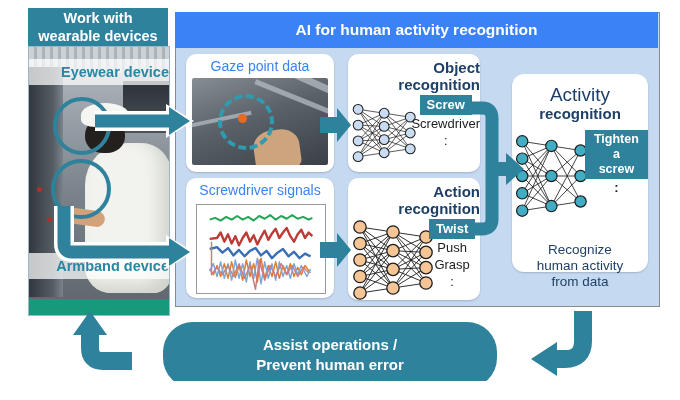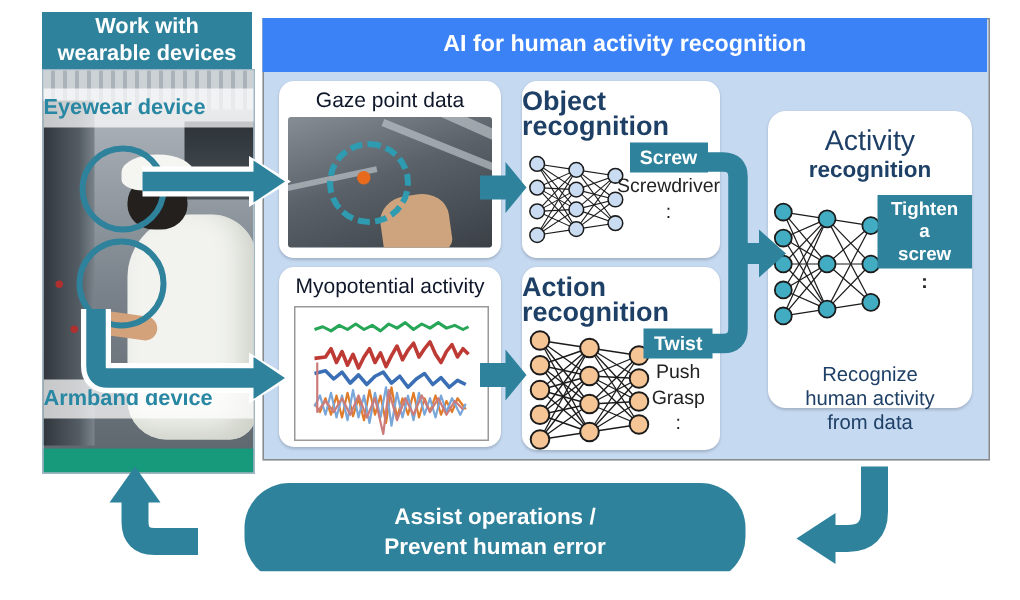--- a/index.html
+++ b/index.html
@@ -17,43 +17,43 @@
   .rack{left:0;top:20px;width:34px;height:230px;background:linear-gradient(90deg,#31373d,#555d64 70%,#7a838b);}
   .rack-dot{width:5px;height:5px;border-radius:50%;background:#b03030;}
   .psu{right:0;top:34px;width:46px;height:52px;background:linear-gradient(180deg,#2c3237,#4a5258);}
   .person-body{left:56px;top:96px;width:86px;height:150px;background:#f2f3ef;border-radius:42px 30px 18px 26px;
     box-shadow:inset -10px -8px 18px #cfd2c9;}
   .person-head{left:56px;top:70px;width:40px;height:36px;background:#23201d;border-radius:50% 50% 45% 45%;}
   .person-cap{left:52px;top:56px;width:48px;height:24px;background:#f5f6f2;border-radius:50% 50% 30% 30%;}
   .arm{left:32px;top:162px;width:44px;height:16px;background:#d3a27a;border-radius:8px;transform:rotate(8deg);}
   .floor{left:0;bottom:0;width:140px;height:16px;background:#17997b;}
   .photo-band{left:0;width:140px;height:26px;background:rgba(255,255,255,.72);color:#2887A3;
-    font-weight:bold;font-size:14.5px;text-align:left;line-height:26px;}
+    font-weight:bold;font-size:14.5px;text-align:right;line-height:26px;}
   .hl-circle{border:4px solid #2E829B;border-radius:50%;background:transparent;}
 
   
   .ai-panel{left:175px;top:12px;width:483px;height:293px;border:1px solid #8a8a8a;background:#C5D9F1;}
   .ai-header{left:175px;top:12px;width:483px;height:36px;background:#3b82f6;color:#fff;font-weight:bold;
     font-size:15.5px;display:flex;align-items:center;justify-content:center;}
   .pbox{background:#fff;border-radius:10px;box-shadow:0 1px 2px rgba(0,0,0,.18);}
   .gaze-box{left:186px;top:54px;width:148px;height:118px;}
   .myo-box{left:186px;top:178px;width:148px;height:120px;}
-  .pbox-label{display:block;text-align:center;font-size:14px;color:#0f172a;padding-top:4px;}
+  .pbox-label{display:block;text-align:center;font-size:14px;color:#3b82f6;padding-top:4px;}
   .gaze-photo{left:192px;top:78px;width:136px;height:87px;overflow:hidden;border-radius:2px;
     background:linear-gradient(160deg,#868d94 0%,#5a6168 45%,#3a4046 100%);}
   .streak{background:#b9c0c6;opacity:.7;}
   .hand{left:62px;top:52px;width:46px;height:40px;background:#cda47e;border-radius:40% 40% 20% 20%;transform:rotate(-8deg);}
   .gaze-circle{left:26px;top:16px;width:48px;height:48px;border:4px dashed #2E9BB0;border-radius:50%;}
   .gaze-dot{left:46px;top:36px;width:9px;height:9px;background:#e86a1d;border-radius:50%;}
   .myo-chart{left:196px;top:204px;width:128px;height:88px;background:#fff;border:1px solid #999;}
 
   .rec-box{width:132px;background:#fff;border-radius:10px;box-shadow:0 1px 2px rgba(0,0,0,.18);}
   .obj-box{left:348px;top:54px;height:118px;}
   .act-box{left:348px;top:178px;height:122px;}
-  .rec-title{text-align:left;font-weight:bold;color:#1F4066;font-size:18px;line-height:17px;padding-top:5px;}
+  .rec-title{text-align:right;font-weight:bold;color:#1F4066;font-size:15px;line-height:17px;padding-top:5px;}
   .rec-row{display:flex;align-items:flex-start;padding:2px 0 0 3px;}
   .rec-items{display:flex;flex-direction:column;align-items:center;margin-left:-6px;z-index:30;position:relative;}
   .badge{background:#2E829B;color:#fff;font-weight:bold;font-size:13px;padding:2px 7px;line-height:16px;
     text-align:center;position:relative;z-index:30;}
   .item{font-size:13px;color:#222;line-height:17px;}
 
   .activity-box{left:512px;top:74px;width:136px;height:198px;background:#fff;border-radius:12px;
     box-shadow:0 1px 2px rgba(0,0,0,.18);}
   .activity-t1{text-align:center;font-weight:normal;color:#1F4066;font-size:19px;padding-top:10px;line-height:21px;}
   .activity-t2{text-align:center;font-weight:bold;color:#1F4066;font-size:15px;line-height:17px;}
@@ -104,21 +104,21 @@
   <div class="abs gaze-photo">
     <div class="abs streak" style="left:50px;top:-6px;width:110px;height:7px;transform:rotate(24deg);"></div>
     <div class="abs streak" style="left:60px;top:18px;width:90px;height:5px;transform:rotate(22deg);"></div>
     <div class="abs streak" style="left:-10px;top:40px;width:70px;height:4px;transform:rotate(-12deg);"></div>
     <div class="abs hand"></div>
     <div class="abs gaze-circle"></div>
     <div class="abs gaze-dot"></div>
   </div>
 
   <div class="abs pbox myo-box">
-    <span class="pbox-label">Myopotential activity</span>
+    <span class="pbox-label">Screwdriver signals</span>
   </div>
   <div class="abs myo-chart">
     <svg width="128" height="88" viewBox="0 0 128 96">
         <polyline points="8,16 14,14 20,17 26,13 32,16 38,12 44,16 50,13 56,17 62,12 68,15 74,11 80,16 86,12 92,15 98,11 104,15 110,13 116,16 120,14" fill="none" stroke="#27A658" stroke-width="2.2" stroke-linejoin="round"></polyline>
         <polyline points="8,37 16,36 20,30 24,40 28,32 32,42 36,34 40,44 44,36 48,30 52,40 56,33 60,43 64,35 68,28 72,38 76,31 80,26 84,36 88,30 92,25 96,34 100,40 104,32 108,27 112,36 116,30 120,34" fill="none" stroke="#BE3A34" stroke-width="2.6" stroke-linejoin="round"></polyline>
         <polyline points="8,48 16,46 22,52 28,47 34,55 40,49 46,56 52,50 58,47 64,55 70,50 76,58 82,52 88,48 94,56 100,51 106,58 112,53 118,56" fill="none" stroke="#3A6FB5" stroke-width="2.6" stroke-linejoin="round"></polyline>
         <polyline points="8,70 12,76 16,66 20,78 24,64 28,80 32,62 36,79 40,66 44,82 48,60 52,78 56,64 60,84 64,58 68,80 72,66 76,78 80,62 84,80 88,66 92,76 96,64 100,78 104,68 108,76 112,66 118,74" fill="none" stroke="#E07B2A" stroke-width="1.6" stroke-linejoin="round"></polyline>
         <polyline points="8,72 12,64 16,78 20,62 24,80 28,64 32,82 36,60 40,80 44,64 48,84 52,62 56,80 60,58 64,86 68,62 72,80 76,64 80,82 84,62 88,78 92,66 96,80 100,64 104,76 108,66 114,78 118,70" fill="none" stroke="#7AA7D9" stroke-width="1.6" stroke-linejoin="round"></polyline>
         <polyline points="10,40 10,76 16,68 22,76 28,66 34,78 40,64 46,80 52,66 58,92 62,60 68,82 74,66 80,78 86,64 92,76 98,66 104,78 110,68 116,74" fill="none" stroke="#CC7B7B" stroke-width="1.6" stroke-linejoin="round"></polyline>
       </svg>

